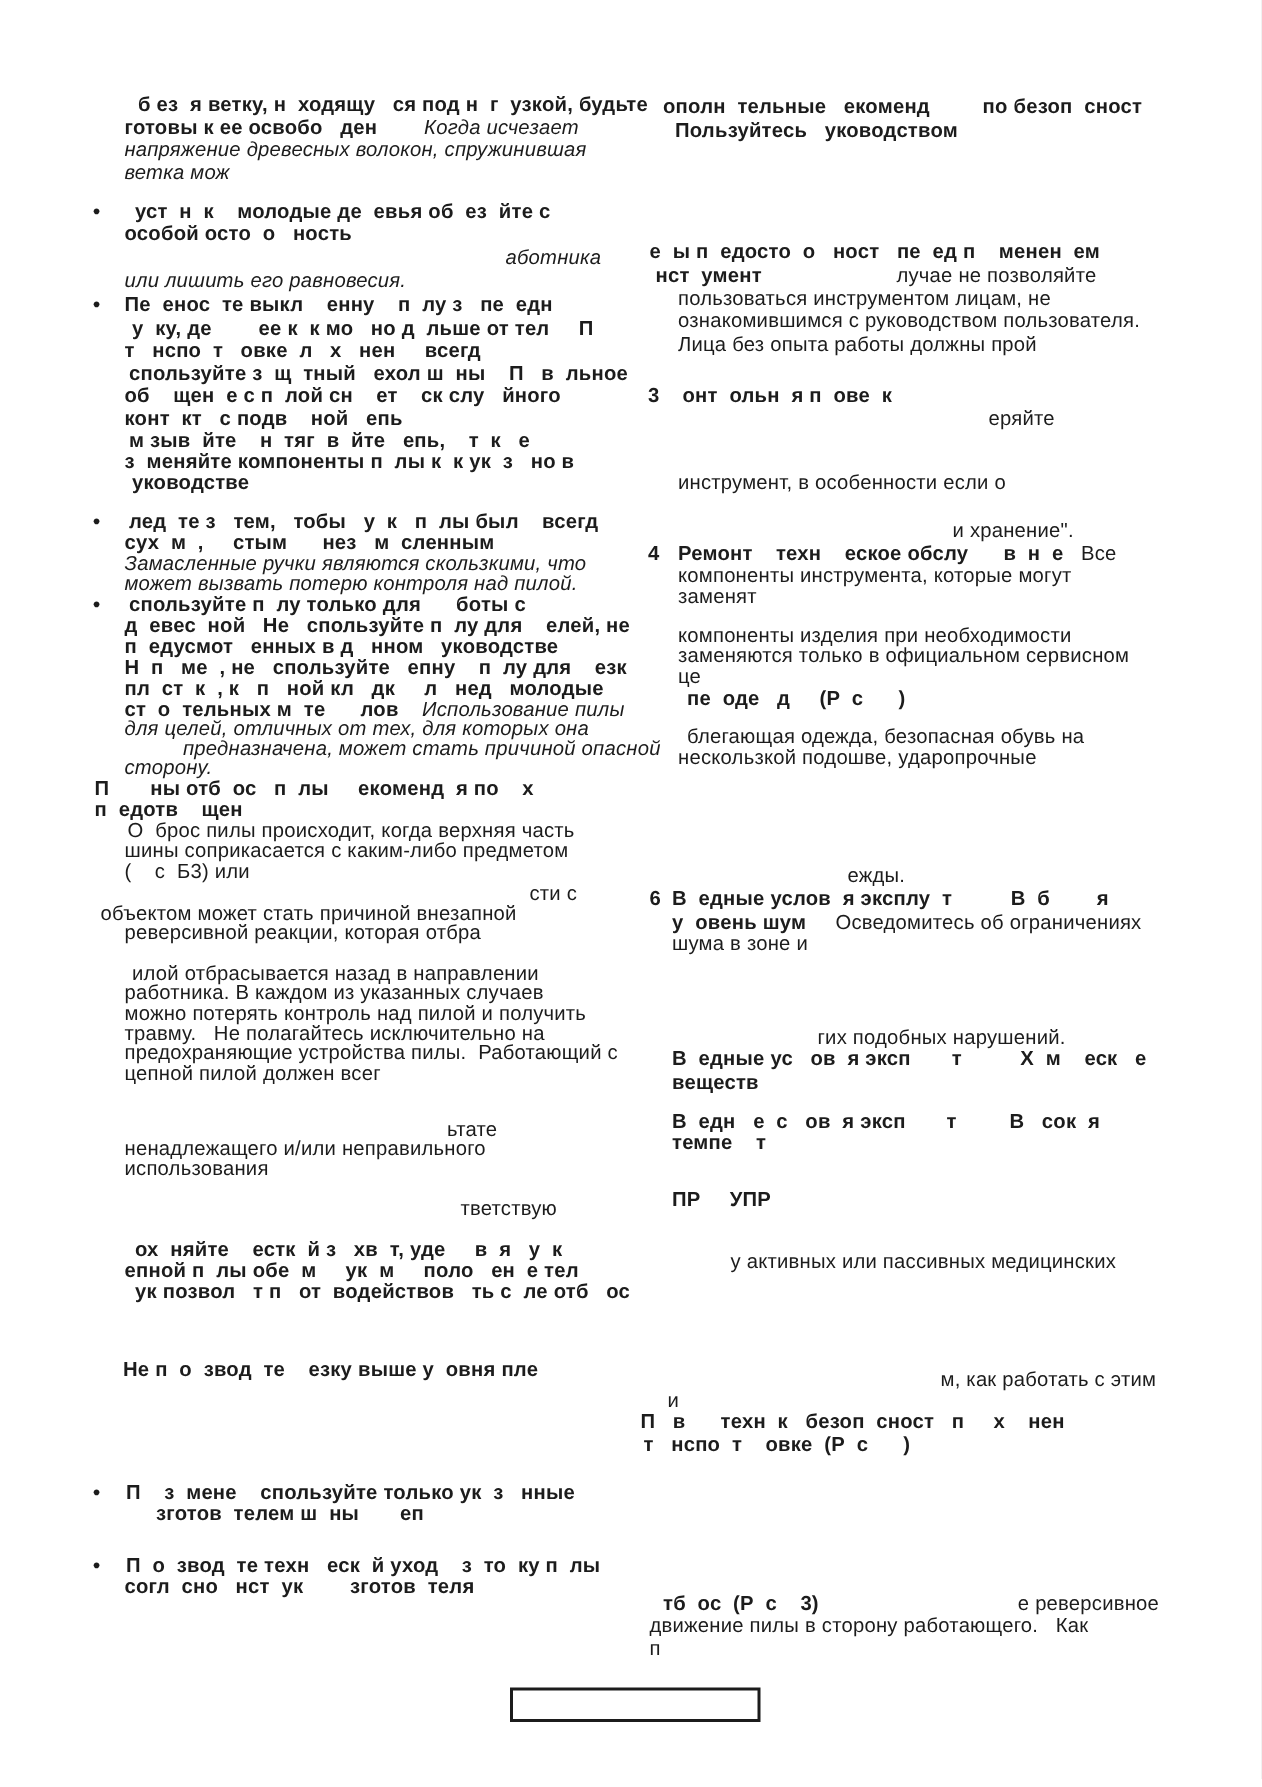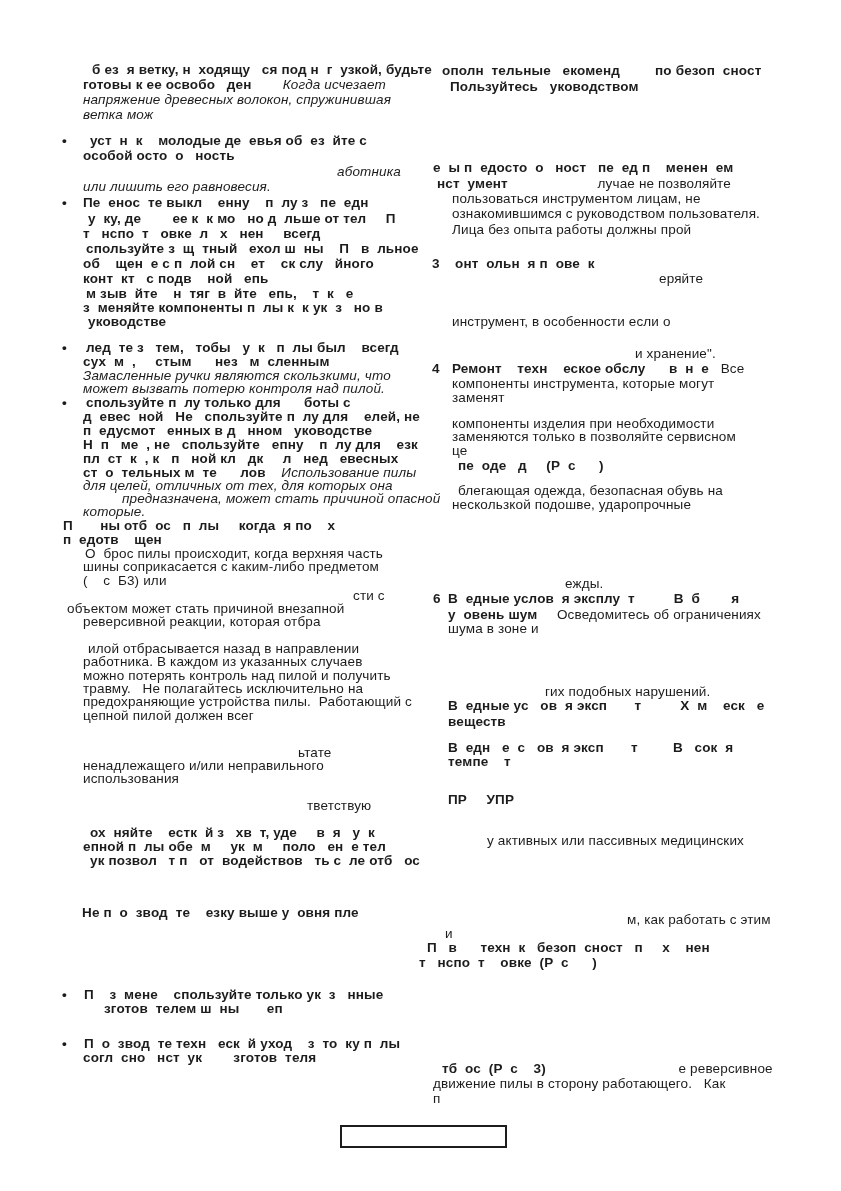--- a/index.html
+++ b/index.html
@@ -57,26 +57,26 @@
       <div class="line b" style="left: 62px; top: 341px;">•</div>
       <div class="line b" style="left: 86px; top: 341px;">лед  те з   тем,   тобы   у  к   п  лы был    всегд</div>
       <div class="line b" style="left: 83px; top: 355px;">сух  м  ,     стым      нез   м  сленным</div>
       <div class="line i" style="left: 83px; top: 369px;">Замасленные ручки являются скользкими, что</div>
       <div class="line i" style="left: 83px; top: 382px;">может вызвать потерю контроля над пилой.</div>
       <div class="line b" style="left: 62px; top: 396px;">•</div>
       <div class="line b" style="left: 86px; top: 396px;">спользуйте п  лу только для      боты с</div>
       <div class="line b" style="left: 83px; top: 410px;">д  евес  ной   Не   спользуйте п  лу для    елей, не</div>
       <div class="line b" style="left: 83px; top: 424px;">п  едусмот   енных в д   нном   уководстве</div>
       <div class="line b" style="left: 83px; top: 438px;">Н  п   ме  , не   спользуйте   епну    п  лу для    езк</div>
-      <div class="line b" style="left: 83px; top: 452px;">пл  ст  к  , к   п   ной кл   дк     л   нед   евесных</div>
+      <div class="line b" style="left: 83px; top: 452px;">пл  ст  к  , к   п   ной кл   дк     л   нед   молодые</div>
       <div class="line" style="left: 83px; top: 466px;"><span class="b">ст  о  тельных м  те      лов</span><span class="i">    Использование пилы</span></div>
       <div class="line i" style="left: 83px; top: 479px;">для целей, отличных от тех, для которых она</div>
       <div class="line i" style="left: 83px; top: 492px; margin-left: 39px;">предназначена, может стать причиной опасной</div>
-      <div class="line i" style="left: 83px; top: 505px;">которые.</div>
-      <div class="line b" style="left: 63px; top: 519px;">П       ны отб  ос   п  лы     когда  я по    х</div>
+      <div class="line i" style="left: 83px; top: 505px;">сторону.</div>
+      <div class="line b" style="left: 63px; top: 519px;">П       ны отб  ос   п  лы     екоменд  я по    х</div>
       <div class="line b" style="left: 63px; top: 533px;">п  едотв    щен</div>
       <div class="line r" style="left: 85px; top: 547px;">О  брос пилы происходит, когда верхняя часть</div>
       <div class="line r" style="left: 83px; top: 560px;">шины соприкасается с каким-либо предметом</div>
       <div class="line r" style="left: 83px; top: 574px;">(    с  Б3) или</div>
       <div class="line r" style="left: 353px; top: 589px;">сти с</div>
       <div class="line r" style="left: 67px; top: 602px;">объектом может стать причиной внезапной</div>
       <div class="line r" style="left: 83px; top: 615px;">реверсивной реакции, которая отбра</div>
       <div class="line r" style="left: 88px; top: 642px;">илой отбрасывается назад в направлении</div>
       <div class="line r" style="left: 83px; top: 655px;">работника. В каждом из указанных случаев</div>
       <div class="line r" style="left: 83px; top: 669px;">можно потерять контроль над пилой и получить</div>
@@ -107,39 +107,39 @@
       <div class="line b" style="left: 432px; top: 257px;">3</div>
       <div class="line b" style="left: 455px; top: 257px;">онт  ольн  я п  ове  к</div>
       <div class="line r" style="left: 659px; top: 272px;">еряйте</div>
       <div class="line r" style="left: 452px; top: 287px; margin-top: 28px;">инструмент, в особенности если о</div>
       <div class="line r" style="left: 635px; top: 347px;">и хранение".</div>
       <div class="line b" style="left: 432px; top: 362px;">4</div>
       <div class="line" style="left: 452px; top: 362px;"><span class="b">Ремонт    техн    еское обслу      в  н  е</span><span class="r">   Все</span></div>
       <div class="line r" style="left: 452px; top: 377px;">компоненты инструмента, которые могут</div>
       <div class="line r" style="left: 452px; top: 391px;">заменят</div>
       <div class="line r" style="left: 452px; top: 417px;">компоненты изделия при необходимости</div>
-      <div class="line r" style="left: 452px; top: 430px;">заменяются только в позволяйте сервисном</div>
+      <div class="line r" style="left: 452px; top: 430px;">заменяются только в официальном сервисном</div>
       <div class="line r" style="left: 452px; top: 444px;">це</div>
       <div class="line b" style="left: 458px; top: 459px;">пе  оде   д     (Р  с      )</div>
       <div class="line r" style="left: 458px; top: 484px;">блегающая одежда, безопасная обувь на</div>
       <div class="line r" style="left: 452px; top: 498px;">нескользкой подошве, ударопрочные</div>
       <div class="line r" style="left: 565px; top: 577px;">ежды.</div>
       <div class="line b" style="left: 433px; top: 592px;">6</div>
       <div class="line b" style="left: 448px; top: 592px; text-align: center;">В  едные услов  я эксплу  т          В  б        я</div>
       <div class="line" style="left: 448px; top: 608px;"><span class="b">у  овень шум</span><span class="r">     Осведомитесь об ограничениях</span></div>
       <div class="line r" style="left: 448px; top: 622px;">шума в зоне и</div>
       <div class="line r" style="left: 545px; top: 685px;">гих подобных нарушений.</div>
       <div class="line b" style="left: 448px; top: 699px;">В  едные ус   ов  я эксп       т          Х  м    еск   е</div>
       <div class="line b" style="left: 448px; top: 715px;">веществ</div>
       <div class="line b" style="left: 448px; top: 741px;">В  едн   е  с   ов  я эксп       т         В   сок  я</div>
       <div class="line b" style="left: 448px; top: 755px; text-align: right;">темпе    т</div>
       <div class="line b" style="left: 448px; top: 793px;">ПР     УПР</div>
       <div class="line r" style="left: 487px; top: 834px;">у активных или пассивных медицинских</div>
       <div class="line r" style="left: 627px; top: 913px;">м, как работать с этим</div>
       <div class="line r" style="left: 445px; top: 927px;">и</div>
       <div class="line b" style="left: 427px; top: 941px;">П   в      техн  к   безоп  сност   п     х    нен</div>
-      <div class="line b" style="left: 419px; top: 956px;">т   нспо  т    овке  (Р  с      )</div>
+      <div class="line b" style="left: 429px; top: 956px;">т   нспо  т    овке  (Р  с      )</div>
       <div class="line" style="left: 442px; top: 1062px;"><span class="b">тб  ос  (Р  с    3)</span><span class="r">                                  е реверсивное</span></div>
       <div class="line r" style="left: 433px; top: 1077px;">движение пилы в сторону работающего.   Как</div>
       <div class="line r" style="left: 433px; top: 1092px;">п</div>
     </div>
   <div class="footer-box"></div>
 </div>
 
 </body></html>

